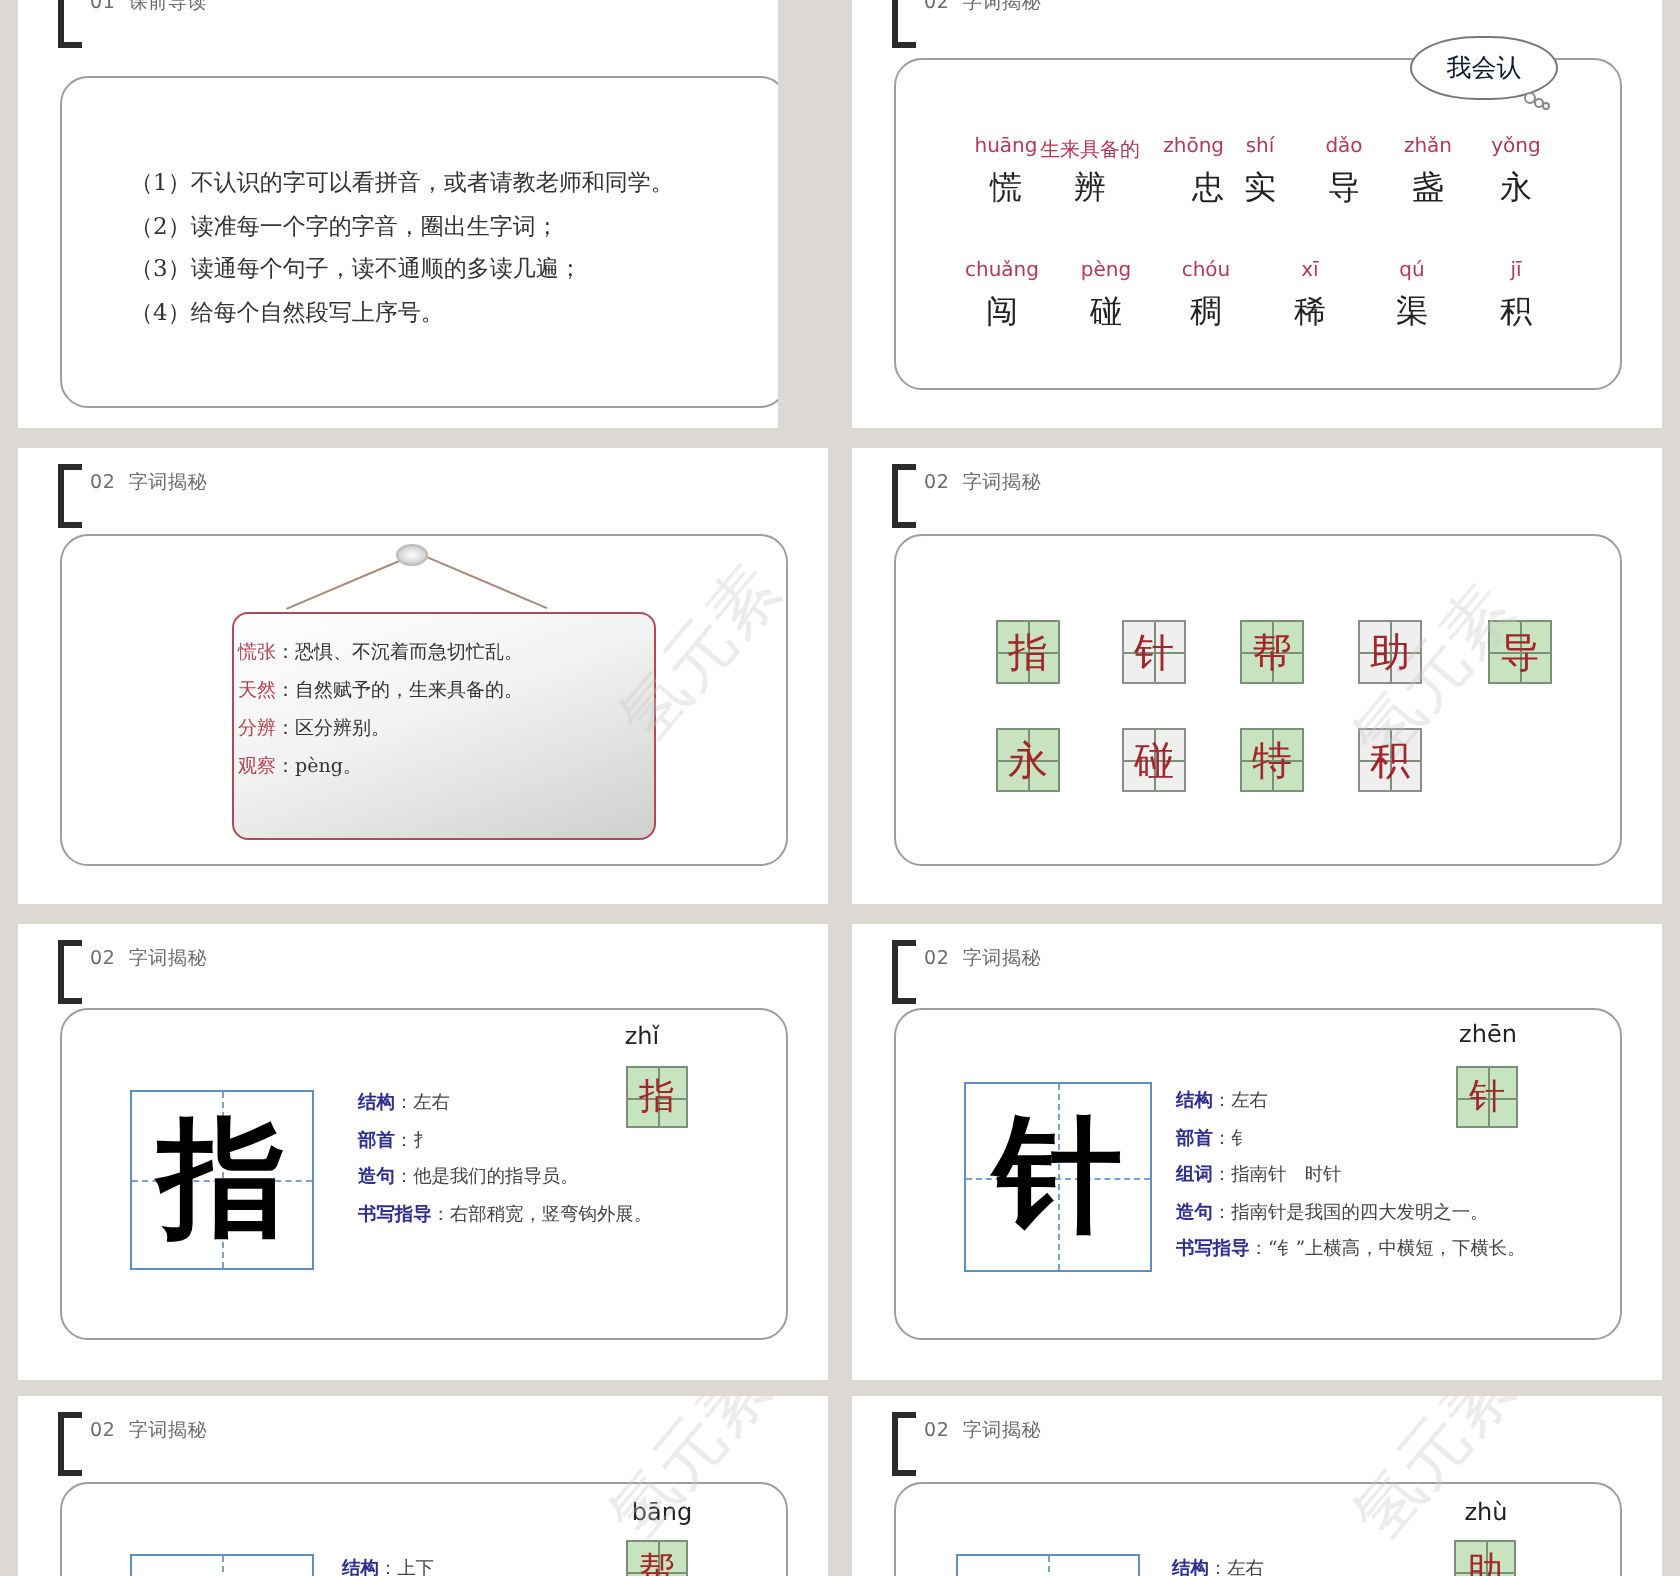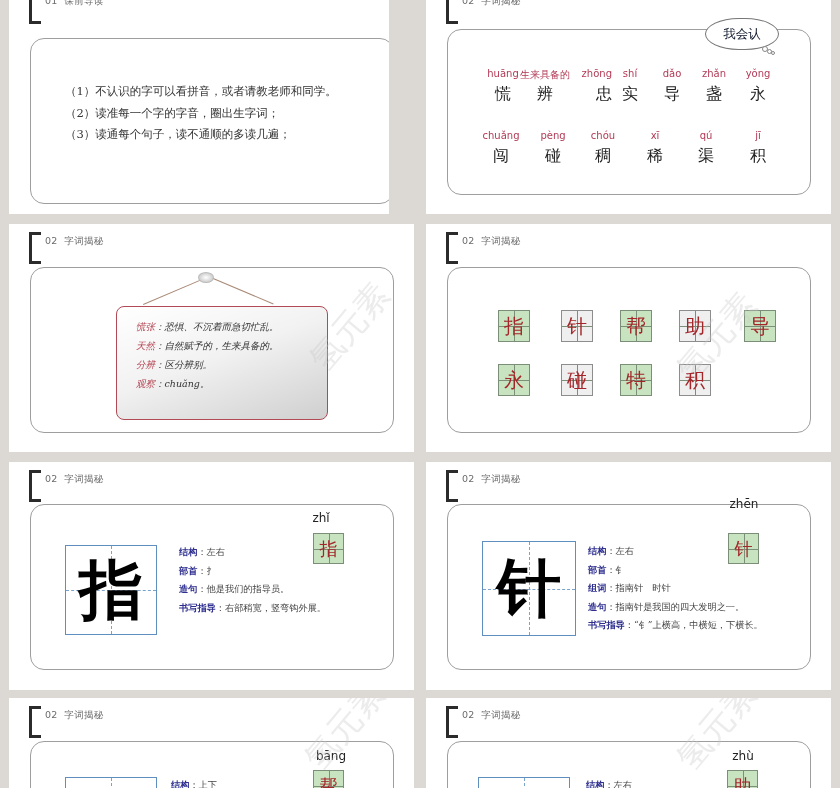--- a/index.html
+++ b/index.html
@@ -54,21 +54,21 @@
   .hanger-line { position: absolute; height: 1px; background: #a98a77; transform-origin: 0 0; }
   .hanger-knob {
     position: absolute; width: 14px; height: 9px; border-radius: 50%;
     background: radial-gradient(#fff, #bbb); border: 1px solid #bbb;
   }
   .sign {
     position: absolute; left: 107px; top: 82px; width: 210px; height: 112px;
     border: 1.5px solid #b04a55; border-radius: 8px;
     background: linear-gradient(160deg, #ffffff 0%, #f2f2f2 45%, #cfcfcf 100%);
   }
-  .sign-list { position: absolute; left: 19px; top: 10px; font-size: 9.5px; color: #333; font-style: italic; }
+  .sign-list { position: absolute; left: 2px; top: 10px; font-size: 9.5px; color: #333; }
   .sign-list div { height: 19px; line-height: 19px; white-space: nowrap; }
   .sign-list .term { color: #b3404f; }
 
   
   .tile {
     position: absolute; width: 30px; height: 30px; border: 1px solid #7b8f78;
     font-size: 20px; color: #a3262a; text-align: center; line-height: 30px;
   }
   .tile.green { background: #c8e3bf; }
   .tile.grey { background: #efefef; border-color: #8d8d8d; }
@@ -106,20 +106,21 @@
 <div class="slide" style="left:9px;top:0;width:380px;height:214px;">
   <div class="slide-header" style="top:-8px;">
     <div class="bracket"></div>
     <span class="title"><span>01</span>&nbsp; <span>课前导读</span></span>
   </div>
   <div class="card" style="left:21px;top:14px;width:362px;height:164px;margin-top:24px;">
     <div class="guide-list">
       <div>（1）不认识的字可以看拼音，或者请教老师和同学。</div>
       <div>（2）读准每一个字的字音，圈出生字词；</div>
       <div>（3）读通每个句子，读不通顺的多读几遍；</div>
+      <div>（4）给每个自然段写上序号。</div>
     </div>
   </div>
 </div>
 
 <div class="slide" style="left:426px;top:0;width:405px;height:214px;">
   <div class="slide-header" style="top:-8px;">
     <div class="bracket"></div>
     <span class="title"><span>02</span>&nbsp; <span>字词揭秘</span></span>
   </div>
   <div class="card" style="left:21px;top:29px;width:362px;height:164px;">
@@ -194,21 +195,21 @@
   <div class="card" style="left:21px;top:43px;width:362px;height:164px;">
     <div class="hanger-line" style="left:112px;top:36px;width:68px;transform:rotate(-23deg);"></div>
     <div class="hanger-line" style="left:180px;top:9px;width:68px;transform:rotate(23deg);"></div>
     <div class="hanger-knob" style="left:167px;top:4px;"></div>
   </div>
   <div class="sign">
     <div class="sign-list">
       <div><span class="term">慌张</span><span>：</span><span>恐惧、不沉着而急切忙乱。</span></div>
       <div><span class="term">天然</span><span>：</span><span>自然赋予的，生来具备的。</span></div>
       <div><span class="term">分辨</span><span>：</span><span>区分辨别。</span></div>
-      <div><span class="term">观察</span><span>：</span><span>chuǎng。</span></div>
+      <div><span class="term">观察</span><span>：</span><span>pèng。</span></div>
     </div>
   </div>
   <div class="watermark" style="left:290px;top:80px;">氢元素</div>
 </div>
 
 <div class="slide" style="left:426px;top:224px;width:405px;height:228px;">
   <div class="slide-header">
     <div class="bracket"></div>
     <span class="title"><span>02</span>&nbsp; <span>字词揭秘</span></span>
   </div>
@@ -257,21 +258,21 @@
       <div class="h"></div>
     <div class="ch" style="line-height:93px;">针</div>
   </div>
   <div class="info" style="left:162px;top:80px;">
     <div><span class="k">结构</span><span>：</span><span>左右</span></div>
     <div><span class="k">部首</span><span>：</span><span>钅</span></div>
     <div><span class="k">组词</span><span>：</span><span>指南针　时针</span></div>
     <div><span class="k">造句</span><span>：</span><span>指南针是我国的四大发明之一。</span></div>
     <div><span class="k">书写指导</span><span>：</span><span>“钅”上横高，中横短，下横长。</span></div>
   </div>
-  <div class="small-py" style="left:298px;top:35px;">zhēn</div>
+  <div class="small-py" style="left:298px;top:48px;">zhēn</div>
   <div class="small-tile" style="left:302px;top:71px;"><span>针</span></div>
 </div>
 
 <div class="slide" style="left:9px;top:698px;width:405px;height:120px;">
   <div class="slide-header">
     <div class="bracket"></div>
     <span class="title"><span>02</span>&nbsp; <span>字词揭秘</span></span>
   </div>
   <div class="card" style="left:21px;top:43px;width:362px;height:164px;"></div>
   <div class="big-grid" style="left:56px;top:79px;">

